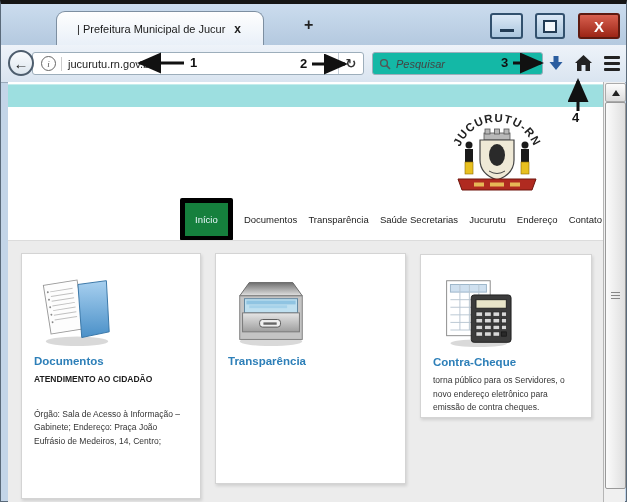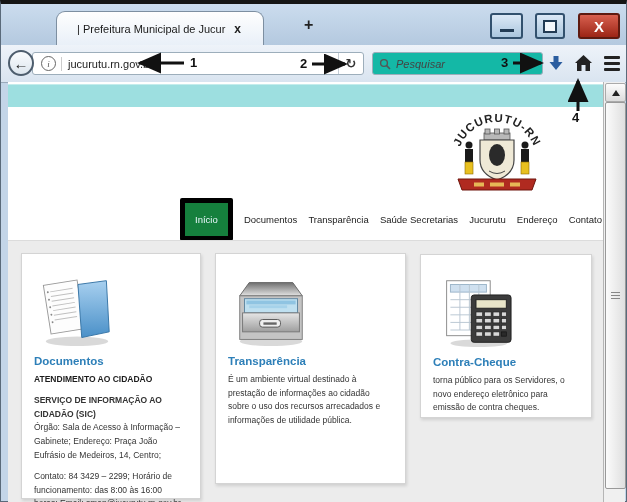--- a/index.html
+++ b/index.html
@@ -221,23 +221,22 @@
                 <linearGradient id="fold" x1="0" y1="0" x2="0" y2="1">
               <stop offset="0" stop-color="#a8d0ef"></stop>
                   <stop offset="1" stop-color="#4a90c8"></stop>
             </linearGradient>
               </defs>
             <path d="M46,10 L76,6 L79,60 L50,66 Z" fill="url(#fold)" stroke="#3573a5"></path>
           </svg>
         </div>
         <div class="card-title">Documentos</div>
         <p class="card-sub">ATENDIMENTO AO CIDADÃO</p>
-        <p class="card-p"><b>SERVIÇO DE INFORMAÇÃO AO CIDADÃO (SIC)</b><br>
+        <p class="card-p"><br>
           <span>Órgão: Sala de Acesso à Informação – Gabinete; Endereço: Praça João Eufrásio de Medeiros, 14, Centro;</span></p>
-        <p class="card-p">Contato: 84 3429 – 2299; Horário de funcionamento: das 8:00 às 16:00 horas; Email: smap@jucurutu.rn.gov.br</p>
       </div>
 
       <div class="card card2">
         <div class="card-icon">
           <svg width="86" height="72" viewBox="0 0 90 76">
             <ellipse cx="45" cy="70" rx="33" ry="5" fill="rgba(0,0,0,0.15)"></ellipse>
             <defs>
               <linearGradient id="lid" x1="0" y1="0" x2="0" y2="1">
                 <stop offset="0" stop-color="#6f6f6f"></stop>
                   <stop offset="1" stop-color="#e3e3e3"></stop>
@@ -251,21 +250,20 @@
             <rect x="12" y="22" width="66" height="46" fill="#c4c4c4" stroke="#7d7d7d"></rect>
             <rect x="17" y="25" width="56" height="15" fill="#bfe0f0" stroke="#5f85a0"></rect>
             <rect x="19" y="27" width="52" height="4" fill="#8fc4e2"></rect>
             <rect x="22" y="32" width="40" height="3" fill="#a5d2ea"></rect>
             <rect x="15" y="40" width="60" height="20" fill="url(#drawf)" stroke="#777"></rect>
             <rect x="33" y="47" width="22" height="8" rx="3" fill="#efefef" stroke="#555"></rect>
             <rect x="37" y="50" width="14" height="2.5" fill="#666"></rect>
           </svg>
         </div>
         <div class="card-title">Transparência</div>
-        <p class="card-p">É um ambiente virtual destinado à prestação de informações ao cidadão sobre o uso dos recursos arrecadados e informações de utilidade pública.</p>
       </div>
 
       <div class="card card3">
         <div class="card-icon">
           <svg width="86" height="72" viewBox="0 0 90 76">
             <ellipse cx="48" cy="71" rx="30" ry="4" fill="rgba(0,0,0,0.15)"></ellipse>
             <rect x="14" y="5" width="46" height="58" fill="#fff" stroke="#8a8a8a"></rect>
             <rect x="18" y="9" width="38" height="8" fill="#cfe0ef" stroke="#9bb4c8"></rect>
             <g stroke="#b8c6d2" stroke-width="1">
               <line x1="18" y1="25" x2="56" y2="25"></line>

